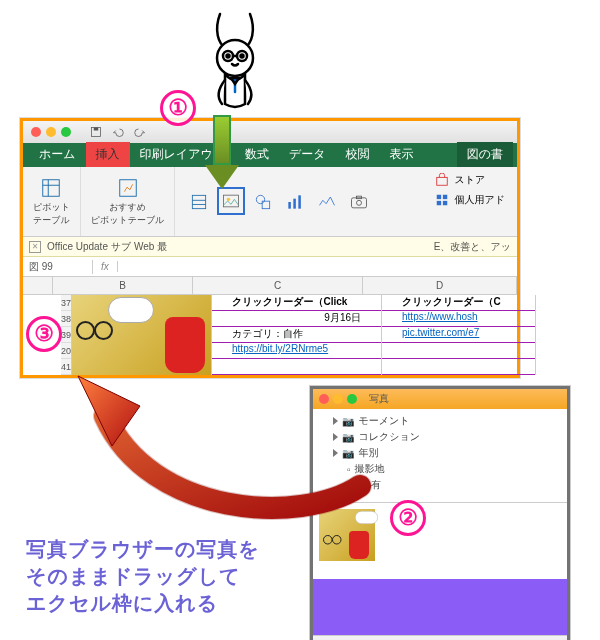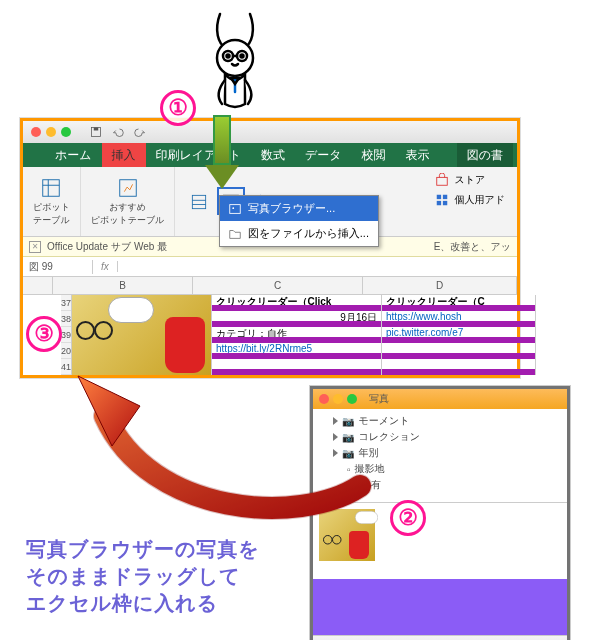--- a/index.html
+++ b/index.html
@@ -14,21 +14,21 @@
   .badge2 { left: 390px; top: 500px; }
   .badge3 { left: 26px; top: 316px; }
 
   
   .excel { position: absolute; left: 20px; top: 118px; width: 500px; border: 3px solid #ff9800; background: #fff; z-index: 5; box-shadow: 0 0 0 1px #ddd; }
   .excel-titlebar { height: 22px; background: linear-gradient(#f4f4f4,#e1e1e1); display: flex; align-items: center; gap: 5px; padding: 0 8px; }
   .tl-dot { width: 10px; height: 10px; border-radius: 50%; }
   .tl-red { background: #ff5f57; } .tl-yel { background: #febc2e; } .tl-grn { background: #28c840; }
   .qat { display: flex; gap: 10px; margin-left: 14px; color: #444; }
   .qat svg { width: 12px; height: 12px; }
-  .ribbon-tabs { height: 24px; background: #217346; display: flex; align-items: center; padding-left: 22px; gap: 0; color: #fff; }
+  .ribbon-tabs { height: 24px; background: #217346; display: flex; align-items: flex-end; padding-left: 6px; gap: 0; color: #fff; }
   .rtab { padding: 4px 10px 4px; font-size: 12px; cursor: pointer; }
   .rtab.active { background: #ef4444; color: #333; }
   .rtab.contextual { background: #1a5c37; margin-left: auto; margin-right: 4px; }
   .ribbon-body { height: 70px; background: #f3f3f3; border-bottom: 1px solid #ccc; display: flex; position: relative; }
   .grp { display: flex; flex-direction: column; align-items: center; justify-content: center; padding: 4px 10px; border-right: 1px solid #ddd; color: #444; font-size: 9px; gap: 2px; }
   .grp svg { width: 22px; height: 22px; }
   .smallicons { display: flex; gap: 12px; align-items: center; padding: 10px 14px; }
   .smallicons svg { width: 20px; height: 20px; }
   .store { margin-left: auto; padding: 6px 12px; display: flex; flex-direction: column; gap: 6px; font-size: 10px; }
   .store-row { display: flex; gap: 6px; align-items: center; }
@@ -44,21 +44,21 @@
   .grid-head { display: flex; height: 18px; background: #f3f3f3; border-bottom: 1px solid #ccc; font-size: 10px; color: #555;}
   .grid-head .corner { width: 30px; border-right:1px solid #ccc;}
   .grid-head .col { flex: 0 0 auto; border-right: 1px solid #ccc; text-align: center; line-height: 18px; }
   .colB{width:140px}.colC{width:170px}.colD{width:154px}
   .grid-body { display: flex; }
   .rownums { width: 30px; background: #f3f3f3; border-right: 1px solid #ccc; margin-left: 38px; }
   .rownums div { height: 16px; line-height: 16px; font-size: 9px; color:#555; text-align: center; border-bottom: 1px solid #ddd; }
   .cells { display: flex; }
   .cellcol { border-right: 1px solid #ccc; }
   .cellB{width:140px}.cellC{width:170px}.cellD{width:154px}
-  .cellrow { height: 16px; border-bottom: 6px solid #a21caf; padding: 0 4px; font-size: 10px; white-space: nowrap; overflow: hidden; }
+  .cellrow { height: 16px; border-bottom: 1px solid #a21caf; padding: 0 20px; font-size: 10px; white-space: nowrap; overflow: hidden; }
   .cellrow a { color: #0563c1; text-decoration: underline; text-align: right; }
   .cellB .imgholder { position: relative; height: 80px; }
   .sel-handles { position:absolute; inset:1px; outline:1px solid #888;}
   .sel-handles::before,.sel-handles::after{content:"";}
   .hero-thumb { width: 100%; height: 100%; background: linear-gradient(135deg,#e8d37a,#c8a020); position:relative; }
   .hero-thumb .hero{position:absolute;right:6px;bottom:2px;width:40px;height:56px;background:#d22;border-radius:8px 8px 12px 12px;}
   .hero-thumb .bubble{position:absolute;left:36px;top:2px;width:46px;height:26px;background:#fff;border-radius:14px;border:1px solid #aaa;}
   .hero-thumb .glasses{position:absolute;left:4px;top:26px;width:38px;height:20px;}
   .hero-thumb .glasses::before,.hero-thumb .glasses::after{content:"";position:absolute;width:15px;height:15px;border:2px solid #222;border-radius:50%;top:0;}
   .hero-thumb .glasses::before{left:0}.hero-thumb .glasses::after{left:18px}
@@ -213,35 +213,20 @@
       <div class="store-row">
         <svg width="14" height="14" viewBox="0 0 16 16">
             <rect x="2" y="2" width="5" height="5" fill="#2f6fd0"></rect>
             <rect x="9" y="2" width="5" height="5" fill="#2f6fd0"></rect>
             <rect x="2" y="9" width="5" height="5" fill="#2f6fd0"></rect>
             <rect x="9" y="9" width="5" height="5" fill="#2f6fd0"></rect>
           </svg>
         <span>個人用アド</span>
       </div>
     </div>
-    <div class="dropdown">
-      <div class="dd-item sel">
-        <svg viewBox="0 0 16 16">
-            <rect x="2" y="3" width="12" height="10" fill="none" stroke="#fff"></rect>
-            <circle cx="6" cy="7" r="1" fill="#fff"></circle>
-          </svg>
-        <span>写真ブラウザー...</span>
-      </div>
-      <div class="dd-item">
-        <svg viewBox="0 0 16 16">
-            <path d="M2 4h4l2 2h6v7H2z" fill="none" stroke="#777"></path>
-          </svg>
-        <span>図をファイルから挿入...</span>
-      </div>
-    </div>
   </div>
   <div class="msgbar">
     <div class="x">✕</div>
     <span>Office Update サブ Web   最</span>
     <span style="margin-left:auto">E、改善と、アッ</span>
   </div>
   <div class="namebox-row">
     <div class="namebox">図 99</div>
     <div class="fx">fx</div>
     <div style="flex:1"></div>

